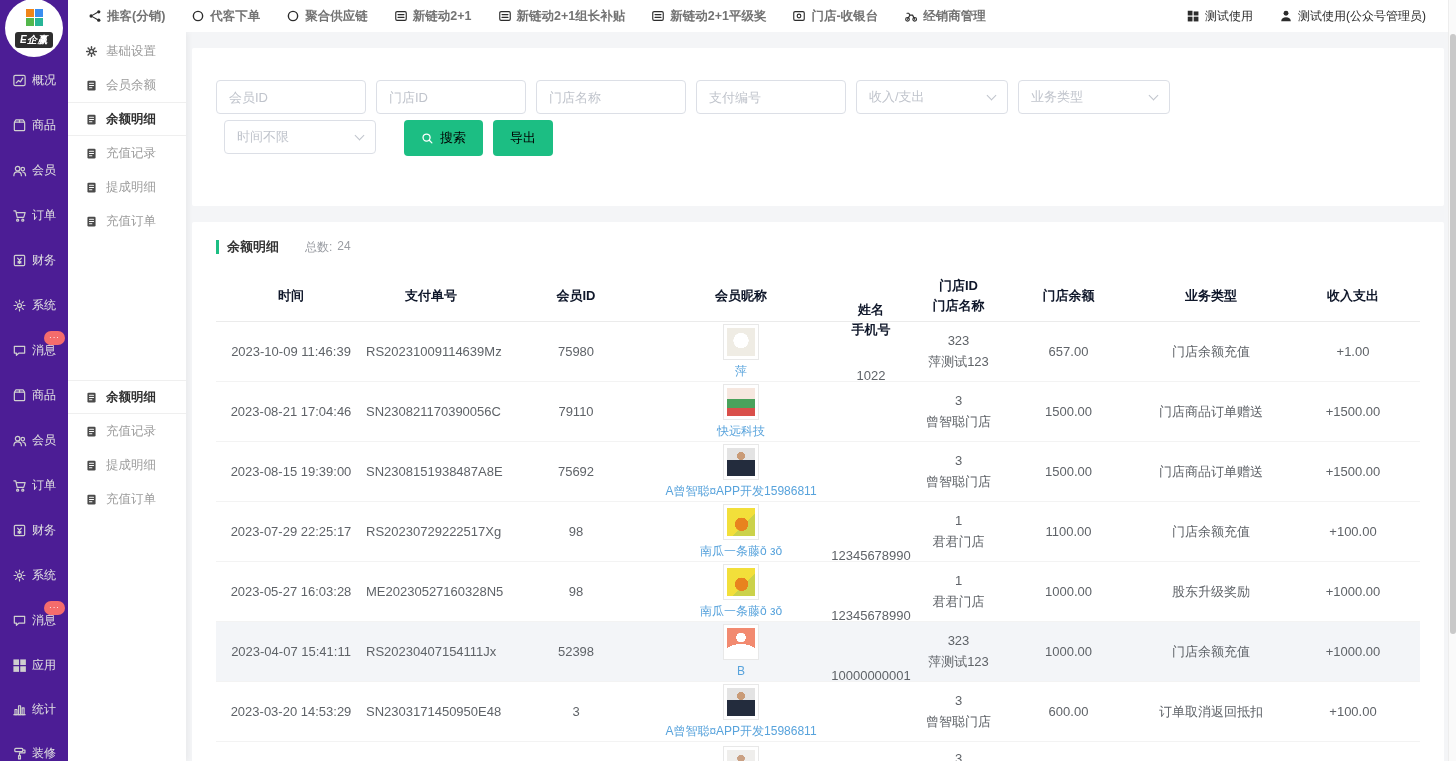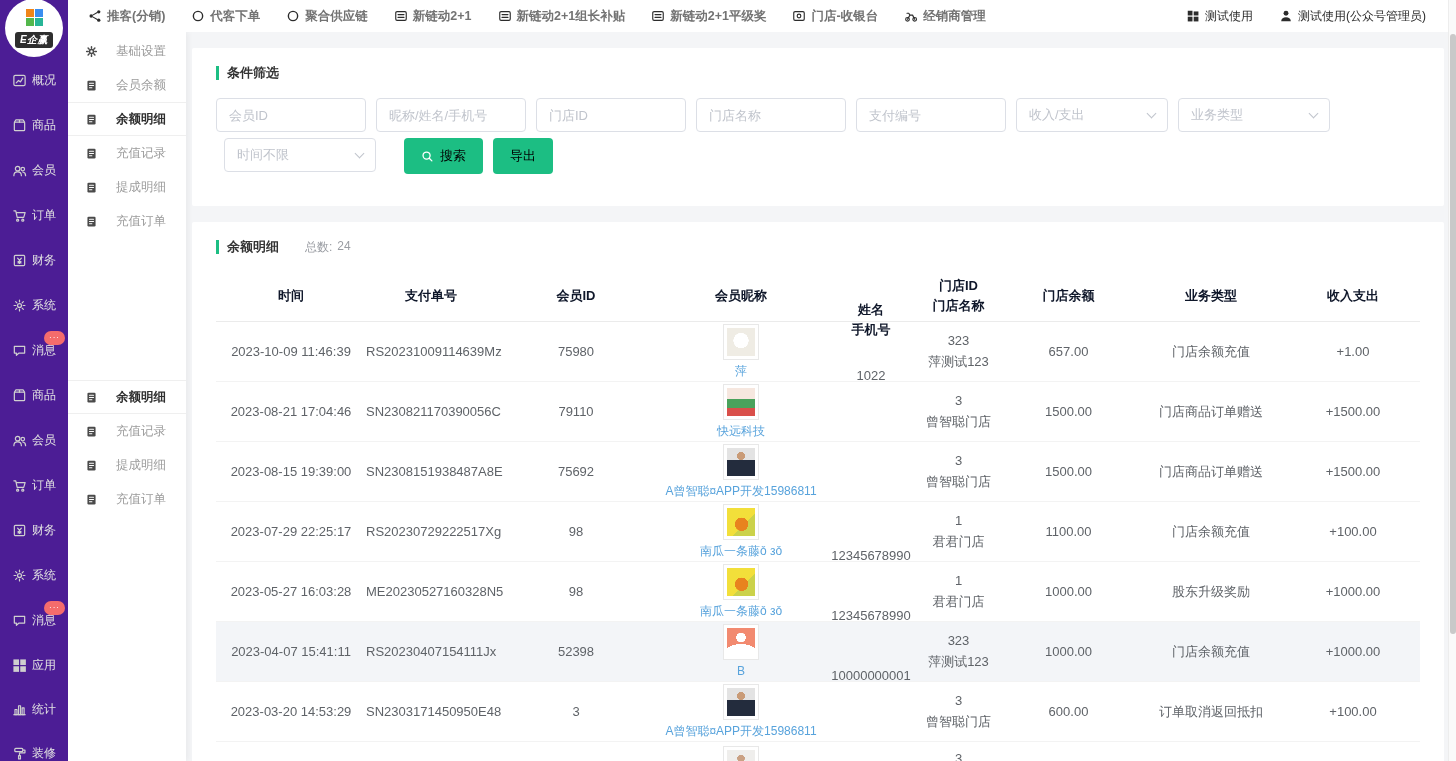--- a/index.html
+++ b/index.html
@@ -33,21 +33,21 @@
   .topnav-item { display:flex; align-items:center; gap:5px; cursor:pointer; white-space:nowrap; }
   .topnav-item svg { width:14px; height:14px; color:#2c2c2c; flex:none; }
   .top-right { margin-left:auto; display:flex; gap:26px; margin-right:30px; font-size:12px; color:#2a2a2a; }
   .top-right .topnav-item { font-weight:400; }
 
   
   .submenu { position:absolute; left:68px; top:32px; width:118px; height:729px; background:#fff;
     box-shadow:2px 0 6px rgba(0,0,0,.05); z-index:3; }
   .submenu-a { padding-top:2px; }
   .submenu-b { position:absolute; top:348px; left:0; right:0; }
-  .sub-item { height:34px; display:flex; align-items:center; gap:18px; padding-left:17px;
+  .sub-item { height:34px; display:flex; align-items:center; gap:8px; padding-left:17px;
     font-size:12.5px; color:#9b9b9b; cursor:pointer; }
   .sub-item svg { width:13px; height:13px; color:#4a4a4a; flex:none; }
   .sub-item.active { color:#2e2e2e; font-weight:700; border-top:1px solid #efefef; border-bottom:1px solid #efefef; }
 
   
   .content { position:absolute; left:186px; top:32px; width:1262px; height:729px; overflow:hidden; }
   .panel { background:#fff; border-radius:2px; margin:0 4px 0 6px; }
   .filter-panel { margin-top:16px; height:158px; padding:16px 24px; }
   .sec-title { display:flex; align-items:center; gap:8px; font-size:13px; font-weight:700; color:#333; }
   .green-bar { width:3px; height:14px; background:#1cbe83; }
@@ -399,27 +399,22 @@
           <path d="M5.5 5.2h5M5.5 8h5M5.5 10.8h3" stroke="#fff"></path>
         </svg>
       <span>充值订单</span>
     </div>
   </div>
 </div>
 
 <div class="content">
 
   <div class="panel filter-panel">
-    <div class="sec-title">
-      <span class="green-bar"></span>
-      <span>条件筛选</span>
-    </div>
     <div class="filter-row">
       <input class="f-input" placeholder="会员ID" style="">
-      <input class="f-input" placeholder="昵称/姓名/手机号" style="">
       <input class="f-input" placeholder="门店ID" style="">
       <input class="f-input" placeholder="门店名称" style="">
       <input class="f-input" placeholder="支付编号" style="">
       <div class="f-select">
         <span>收入/支出</span>
         <span class="chev"></span>
       </div>
       <div class="f-select">
         <span>业务类型</span>
         <span class="chev"></span>

